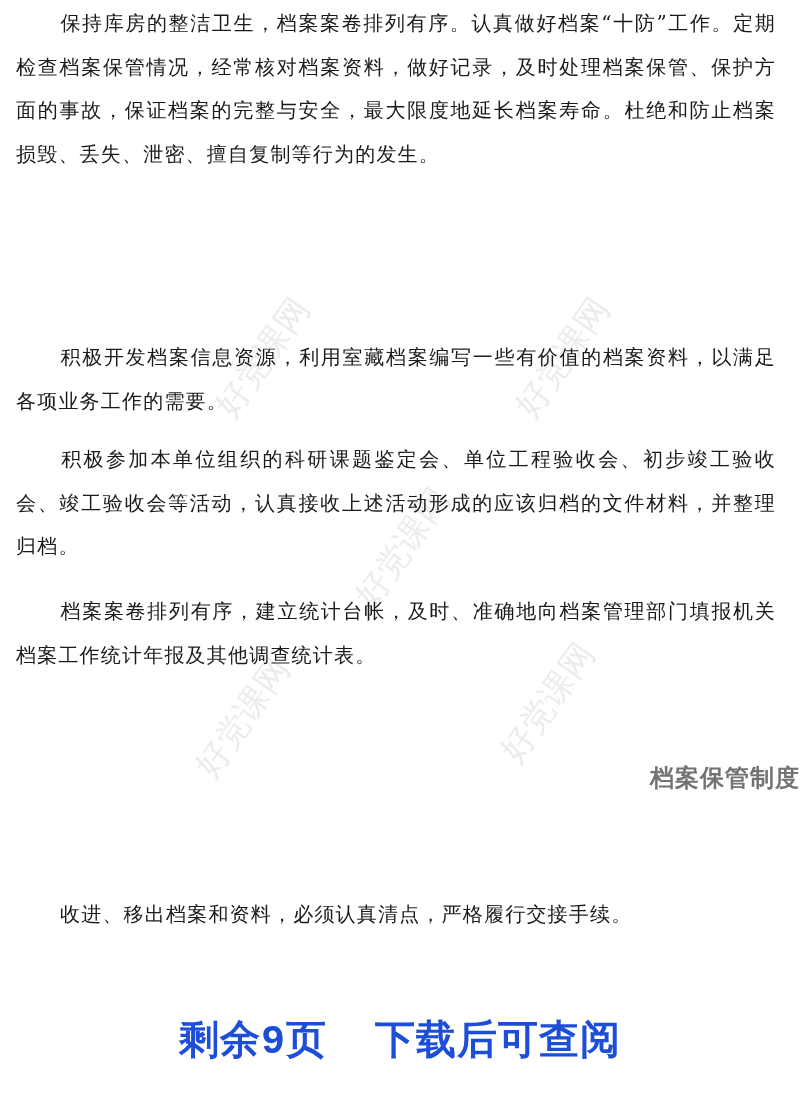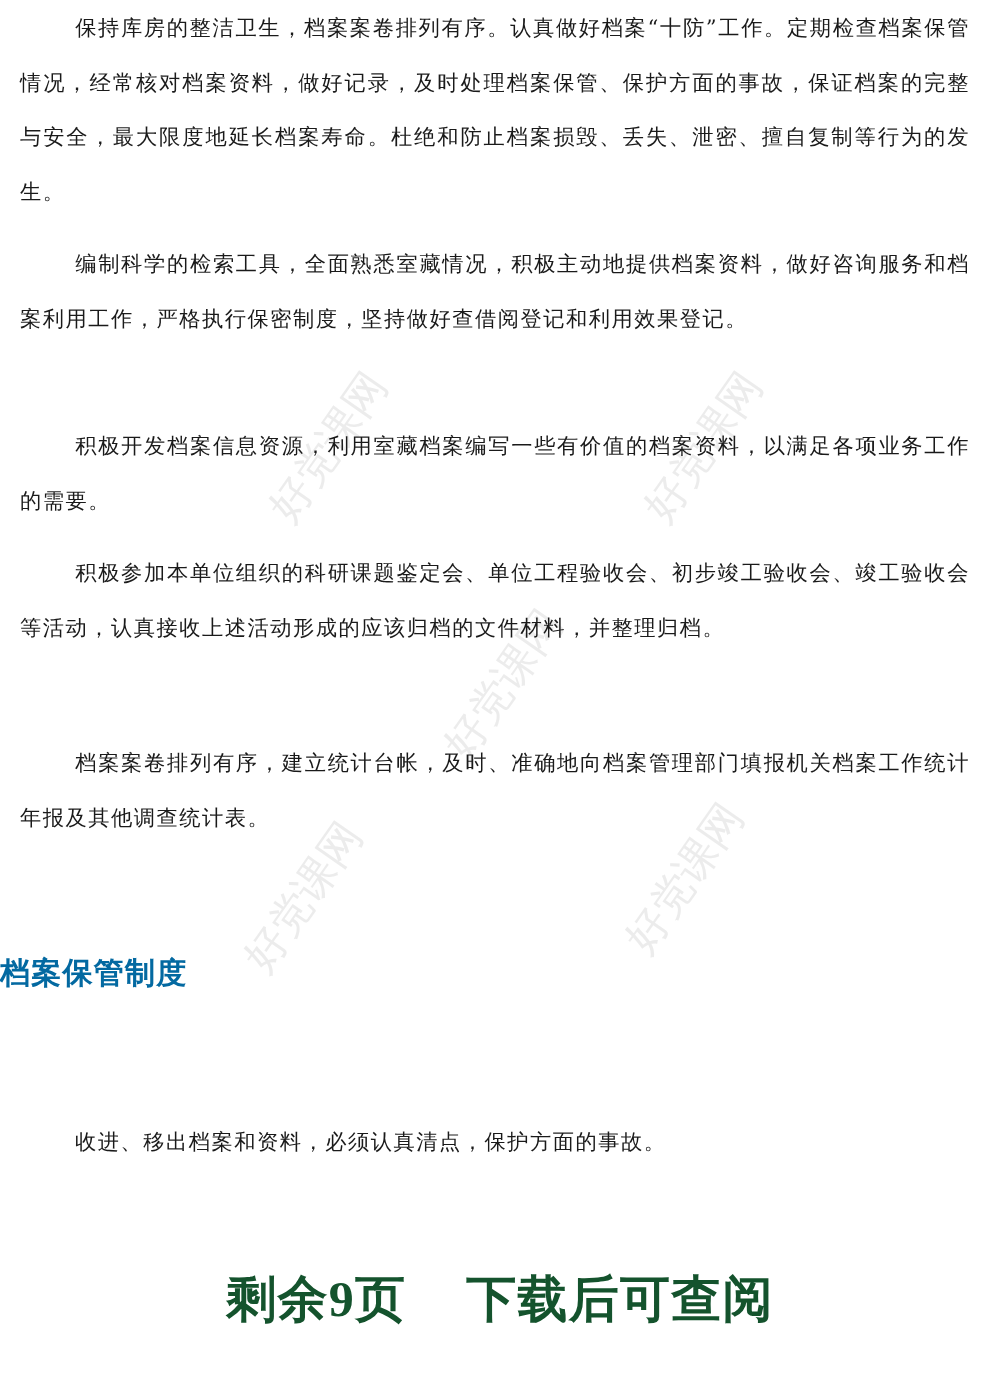--- a/index.html
+++ b/index.html
@@ -1,65 +1,62 @@
 <!DOCTYPE html>
 <html><head>
 <meta charset="utf-8">
 <style>
   html, body { margin: 0; padding: 0; background: #ffffff; }
   body { width: 800px; height: 1119px; position: relative; overflow: hidden;
          font-family: "DejaVu Serif", "Liberation Serif", serif; color: #1a1a1a; }
   .page { position: absolute; left: 0; top: 0; width: 800px; height: 1119px; }
-  .para { position: absolute; left: 16px; width: 760px; font-size: 17px;
+  .para { position: absolute; left: 16px; width: 760px; font-size: 20px;
           line-height: 43.5px; letter-spacing: 1.2px; text-align: justify; margin: 0; }
   .para .indent { display: inline-block; width: 44px; }
-  .heading { position: absolute; left: 0; width: 800px; top: 762px; text-align: left;
-             font-size: 24px; font-weight: bold; letter-spacing: 1px; color: #0369a1; margin: 0; }
+  .heading { position: absolute; left: 0; width: 800px; top: 762px; text-align: right;
+             font-size: 24px; font-weight: bold; letter-spacing: 1px; color: #737373; margin: 0; }
   .watermark { position: absolute; font-family: "DejaVu Sans", sans-serif; font-size: 34px;
                color: rgba(200,200,200,0.35); transform: rotate(-55deg);
                transform-origin: left top; white-space: nowrap; pointer-events: none; }
   .download-banner { position: absolute; left: 0; width: 800px; top: 1012px; text-align: center;
-                     font-family: Liberation Serif, serif; font-size: 40px; font-weight: bold;
-                     color: #14532d; letter-spacing: 1px; cursor: pointer; }
+                     font-family: Liberation Mono, monospace; font-size: 40px; font-weight: bold;
+                     color: #1d4ed8; letter-spacing: 1px; cursor: pointer; }
   .download-banner .gap { display: inline-block; width: 48px; }
 </style>
 </head>
 <body>
 
 <div class="page">
 
   <div class="watermark" style="left:205px; top:400px;">好党课网</div>
   <div class="watermark" style="left:505px; top:400px;">好党课网</div>
   <div class="watermark" style="left:345px; top:590px;">好党课网</div>
   <div class="watermark" style="left:185px; top:760px;">好党课网</div>
   <div class="watermark" style="left:490px; top:745px;">好党课网</div>
 
   <p class="para" style="top:2px;">
     <span class="indent"></span><span>保持库房的整洁卫生，档案案卷排列有序。认真做好档案“十防”工作。定期检查档案保管情况，经常核对档案资料，做好记录，及时处理档案保管、保护方面的事故，保证档案的完整与安全，最大限度地延长档案寿命。杜绝和防止档案损毁、丢失、泄密、擅自复制等行为的发生。</span>
   </p>
 
-  <p class="para" style="top:191px;">
-    <span class="indent"></span><span>编制科学的检索工具，全面熟悉室藏情况，积极主动地提供档案资料，做好咨询服务和档案利用工作，严格执行保密制度，坚持做好查借阅登记和利用效果登记。</span>
-  </p>
 
   <p class="para" style="top:438px;">
     <span class="indent"></span><span>积极参加本单位组织的科研课题鉴定会、单位工程验收会、初步竣工验收会、竣工验收会等活动，认真接收上述活动形成的应该归档的文件材料，并整理归档。</span>
   </p>
 
   <p class="para" style="top:336px;">
     <span class="indent"></span><span>积极开发档案信息资源，利用室藏档案编写一些有价值的档案资料，以满足各项业务工作的需要。</span>
   </p>
 
   <p class="para" style="top:590px;">
     <span class="indent"></span><span>档案案卷排列有序，建立统计台帐，及时、准确地向档案管理部门填报机关档案工作统计年报及其他调查统计表。</span>
   </p>
 
   <h2 class="heading">档案保管制度</h2>
 
   <p class="para" style="top:893px;">
-    <span class="indent"></span><span>收进、移出档案和资料，必须认真清点，保护方面的事故。</span>
+    <span class="indent"></span><span>收进、移出档案和资料，必须认真清点，严格履行交接手续。</span>
   </p>
 
   <div class="download-banner">
     <span>剩余9页</span><span class="gap"></span><span>下载后可查阅</span>
   </div>
 
 </div>
 
 </body></html>

